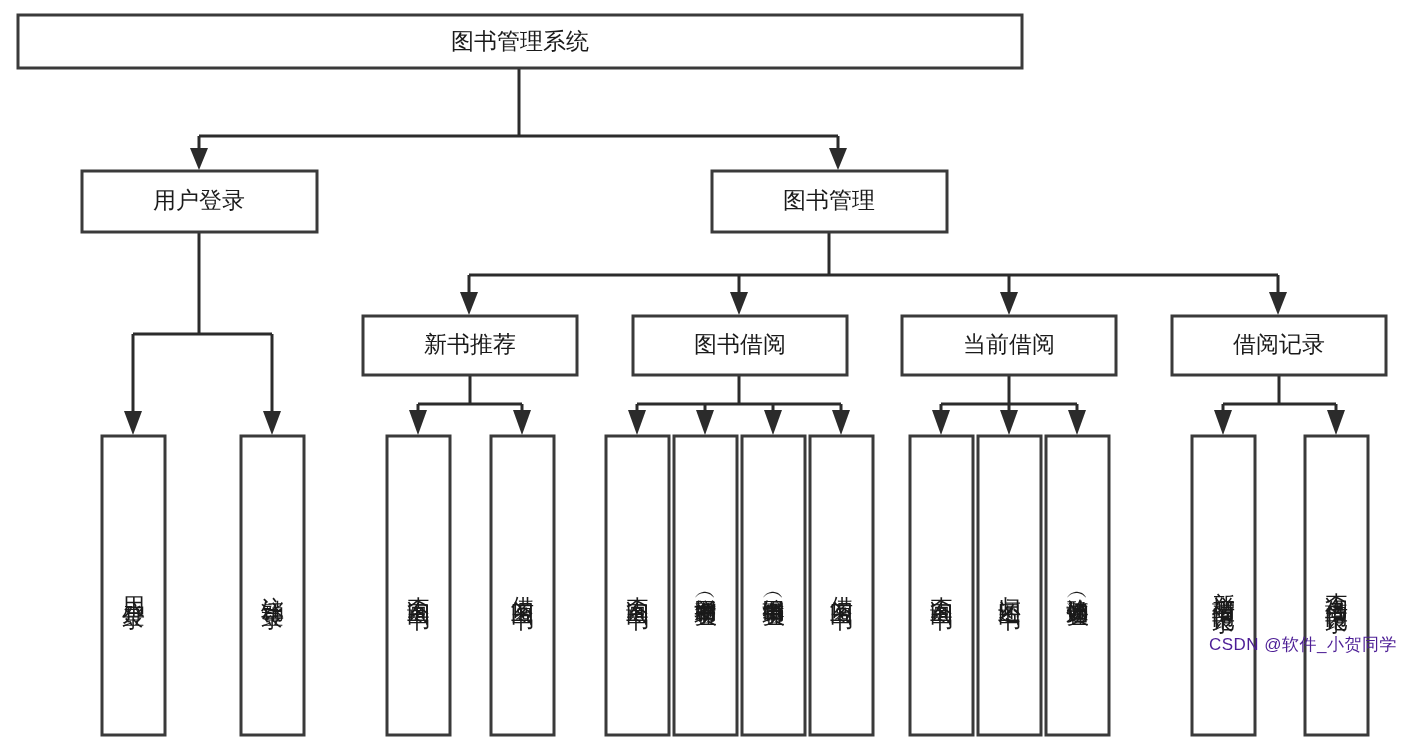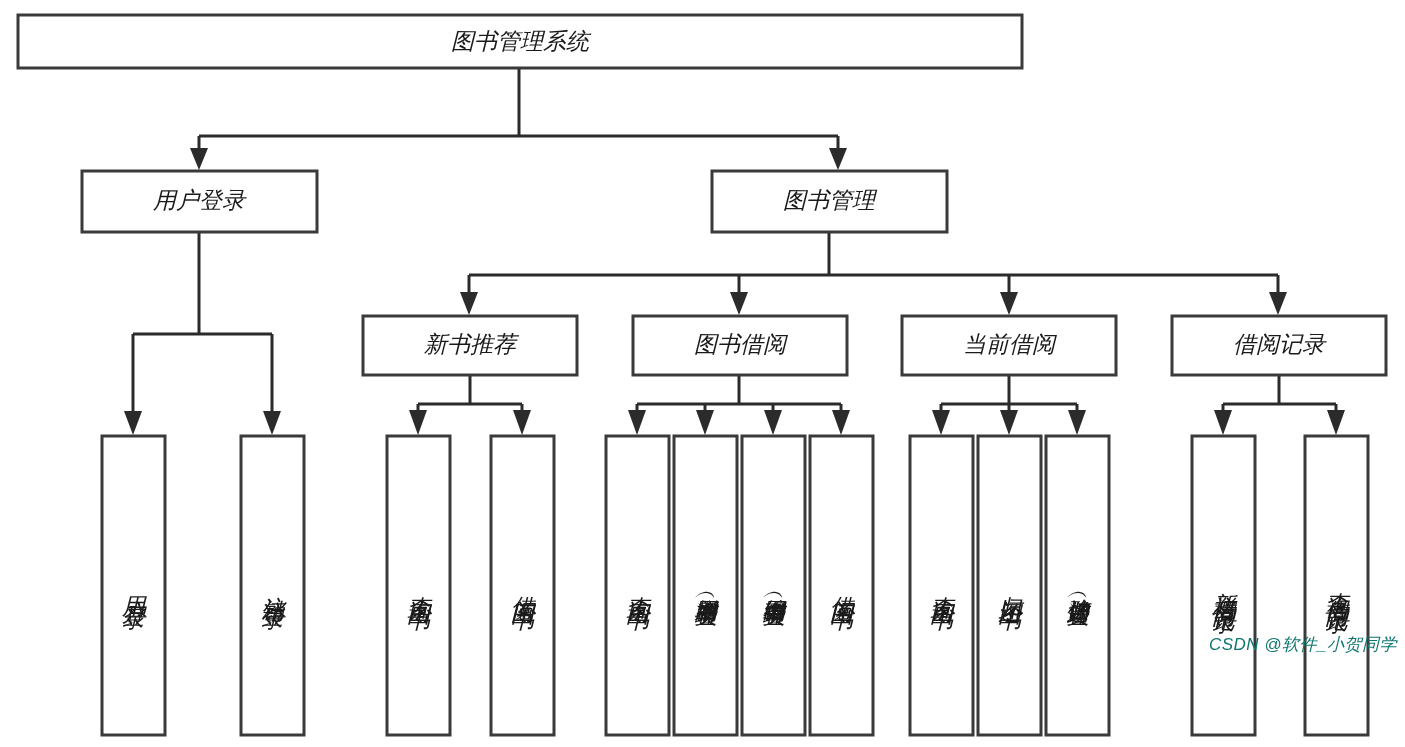--- a/index.html
+++ b/index.html
@@ -11,21 +11,20 @@
     width: 1405px;
     height: 747px;
     overflow: hidden;
     font-family: "Liberation Sans", "DejaVu Sans", sans-serif;
   }
   #diagram-root {
     position: relative;
     width: 1405px;
     height: 662px;
     background: #ffffff;
-    font-style: italic;
   }
   svg#flow-svg {
     position: absolute;
     left: 0;
     top: 0;
     width: 1405px;
     height: 747px;
     display: block;
   }
   .box-rect {
@@ -72,21 +71,21 @@
   .vlabel.tight {
     letter-spacing: 1px;
     font-size: 22px;
   }
   .watermark {
     position: absolute;
     right: 8px;
     bottom: 6px;
     font-family: "Liberation Sans", "DejaVu Sans", sans-serif;
     font-size: 17px;
-    color: #0f766e;
+    color: #4c1d95;
     letter-spacing: 0.5px;
     white-space: nowrap;
     pointer-events: none;
   }
 </style>
 </head>
 <body>
 
 <div id="diagram-root">
 

